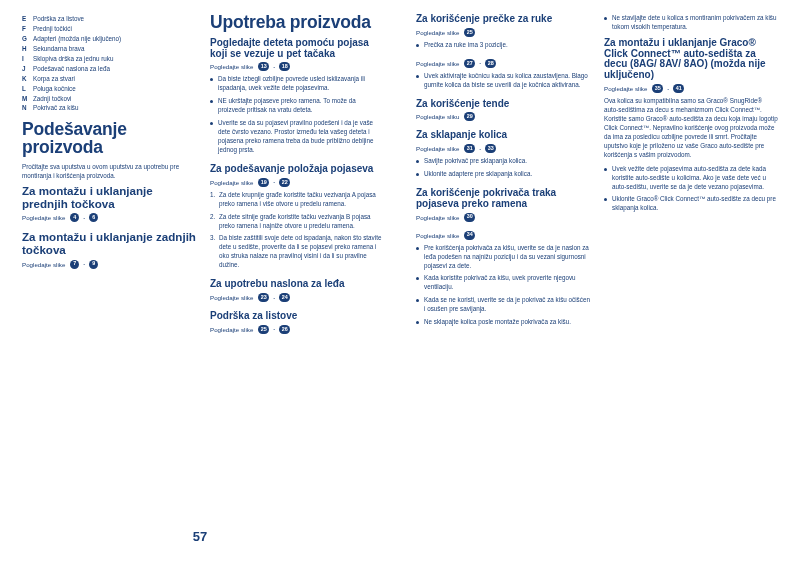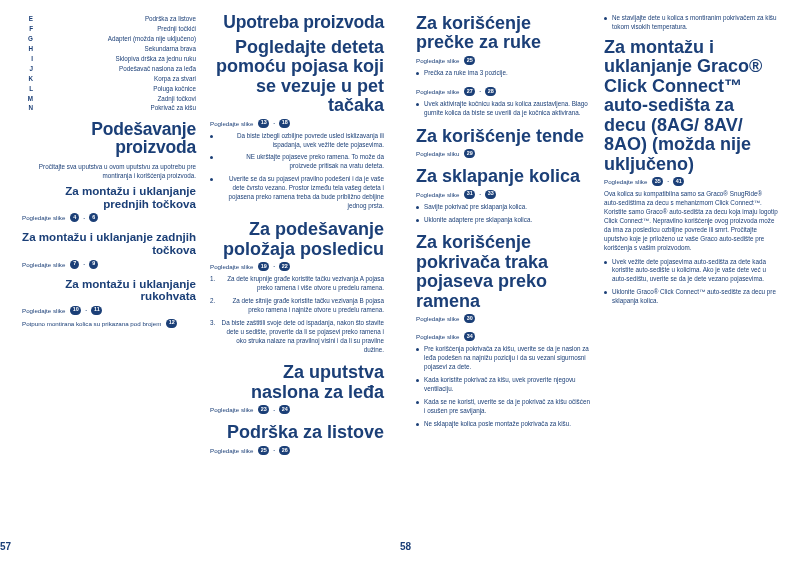--- a/index.html
+++ b/index.html
@@ -8,32 +8,32 @@
     background:#ffffff;
     font-family:"Liberation Sans", sans-serif;
     color:#123a6b;
     overflow:hidden;
   }
   .page{position:relative;width:800px;height:565px;display:flex;}
   .half{width:400px;height:565px;position:relative;box-sizing:border-box;}
   .left-half{padding:14px 16px 0 22px;}
   .right-half{padding:14px 22px 0 16px;}
   .cols{display:flex;gap:14px;}
-  .col{width:182px;text-align:right;}
+  .col{width:182px;}
   .col-narrow{width:176px;}
   
   h1.section{
     font-size:17.5px;line-height:1.02;font-weight:bold;color:#1b3f77;
     margin:0 0 6px 0;letter-spacing:-0.2px;
   }
   h2.head{
     font-size:11.6px;line-height:1.08;font-weight:bold;color:#1b3f77;
     margin:0 0 3px 0;
   }
-  h2.head.big{font-size:18px;}
+  h2.head.big{font-size:10px;}
   p.body{
     font-size:6.3px;line-height:1.42;color:#1b3f77;margin:0 0 5px 0;
   }
   .seelabel{font-size:6.2px;color:#1b3f77;margin:0 0 4px 0;display:flex;align-items:center;flex-wrap:wrap;gap:3px;}
   .seelabel .txt{margin-right:2px;}
   .dot{
     display:inline-flex;align-items:center;justify-content:center;
     background:#1b3f77;color:#ffffff;border-radius:50%;
     width:9px;height:9px;font-size:5.4px;font-weight:bold;line-height:1;
   }
@@ -57,22 +57,22 @@
     counter-increment:n;content:counter(n) ".";position:absolute;left:0;top:0;
     font-size:6.3px;
   }
   
   .legend{margin:0 0 8px 0;}
   .legend-row{display:flex;align-items:flex-start;font-size:6.3px;line-height:1.5;color:#1b3f77;margin-bottom:0.5px;}
   .legend-key{width:11px;font-weight:bold;flex:0 0 11px;}
   .legend-val{flex:1;}
   .block{margin-bottom:9px;}
   .pagenum{
-    position:absolute;bottom:13px;left:0;width:100%;text-align:left;
-    font-size:10px;color:#1b3f77;font-weight:bold;
+    position:absolute;bottom:21px;left:0;width:100%;text-align:center;
+    font-size:13px;color:#1b3f77;font-weight:bold;
   }
   .left-half .pagenum{left:0;}
 </style>
 </head>
 <body>
 
 <div class="page">
 
   <div class="half left-half">
     <div class="cols">
@@ -139,33 +139,20 @@
         <div class="block">
           <h2 class="head">Za montažu i uklanjanje zadnjih točkova</h2>
           <div class="seelabel">
             <span class="txt">Pogledajte slike</span>
             <span class="dot">7</span>
             <span class="dash">-</span>
             <span class="dot">9</span>
           </div>
         </div>
 
-        <div class="block">
-          <h2 class="head">Za montažu i uklanjanje rukohvata</h2>
-          <div class="seelabel">
-            <span class="txt">Pogledajte slike</span>
-            <span class="dot wide">10</span>
-            <span class="dash">-</span>
-            <span class="dot wide">11</span>
-          </div>
-          <div class="seelabel">
-            <span class="txt">Potpuno montirana kolica su prikazana pod brojem</span>
-            <span class="dot wide">12</span>
-          </div>
-        </div>
 
       </div>
 
       <div class="col">
 
         <h1 class="section">Upotreba proizvoda</h1>
 
         <div class="block">
           <h2 class="head big">Pogledajte deteta pomoću pojasa koji se vezuje u pet tačaka</h2>
           <div class="seelabel">
@@ -175,36 +162,36 @@
             <span class="dot wide">18</span>
           </div>
           <ul class="bullets">
             <li>Da biste izbegli ozbiljne povrede usled isklizavanja ili ispadanja, uvek vežite dete pojasevima.</li>
             <li>NE ukrštajte pojaseve preko ramena. To može da proizvede pritisak na vratu deteta.</li>
             <li>Uverite se da su pojasevi pravilno podešeni i da je vaše dete čvrsto vezano. Prostor između tela vašeg deteta i pojasena preko ramena treba da bude približno debljine jednog prsta.</li>
           </ul>
         </div>
 
         <div class="block">
-          <h2 class="head big">Za podešavanje položaja posledicu</h2>
+          <h2 class="head big">Za podešavanje položaja pojaseva</h2>
           <div class="seelabel">
             <span class="txt">Pogledajte slike</span>
             <span class="dot wide">19</span>
             <span class="dash">-</span>
             <span class="dot wide">22</span>
           </div>
           <ol class="numbered">
             <li>Za dete krupnije građe koristite tačku vezivanja A pojasa preko ramena i više otvore u predelu ramena.</li>
             <li>Za dete sitnije građe koristite tačku vezivanja B pojasa preko ramena i najniže otvore u predelu ramena.</li>
             <li>Da biste zaštitili svoje dete od ispadanja, nakon što stavite dete u sedište, proverite da li se pojasevi preko ramena i oko struka nalaze na pravilnoj visini i da li su pravilne dužine.</li>
           </ol>
         </div>
 
         <div class="block">
-          <h2 class="head big">Za uputstva naslona za leđa</h2>
+          <h2 class="head big">Za upotrebu naslona za leđa</h2>
           <div class="seelabel">
             <span class="txt">Pogledajte slike</span>
             <span class="dot wide">23</span>
             <span class="dash">-</span>
             <span class="dot wide">24</span>
           </div>
         </div>
 
         <div class="block">
           <h2 class="head big">Podrška za listove</h2>
@@ -312,16 +299,15 @@
           <p class="body">Ova kolica su kompatibilna samo sa Graco® SnugRide® auto-sedištima za decu s mehanizmom Click Connect™. Koristite samo Graco® auto-sedišta za decu koja imaju logotip Click Connect™. Nepravilno korišćenje ovog proizvoda može da ima za posledicu ozbiljne povrede ili smrt. Pročitajte uputstvo koje je priloženo uz vaše Graco auto-sedište pre korišćenja s vašim proizvodom.</p>
           <ul class="bullets">
             <li>Uvek vežite dete pojasevima auto-sedišta za dete kada koristite auto-sedište u kolicima. Ako je vaše dete već u auto-sedištu, uverite se da je dete vezano pojasevima.</li>
             <li>Uklonite Graco® Click Connect™ auto-sedište za decu pre sklapanja kolica.</li>
           </ul>
         </div>
 
       </div>
     </div>
 
-    <div class="pagenum">58</div>
   </div>
 
 </div>
 
 </body></html>

